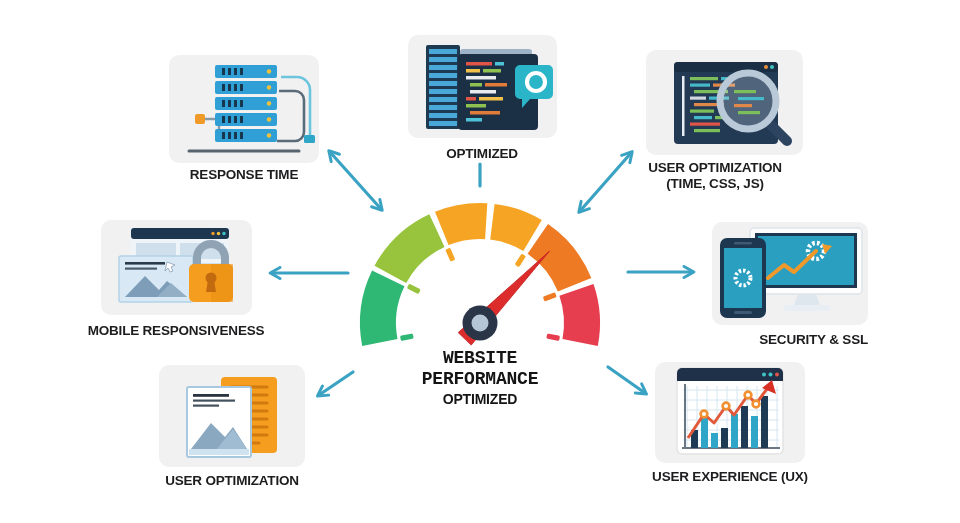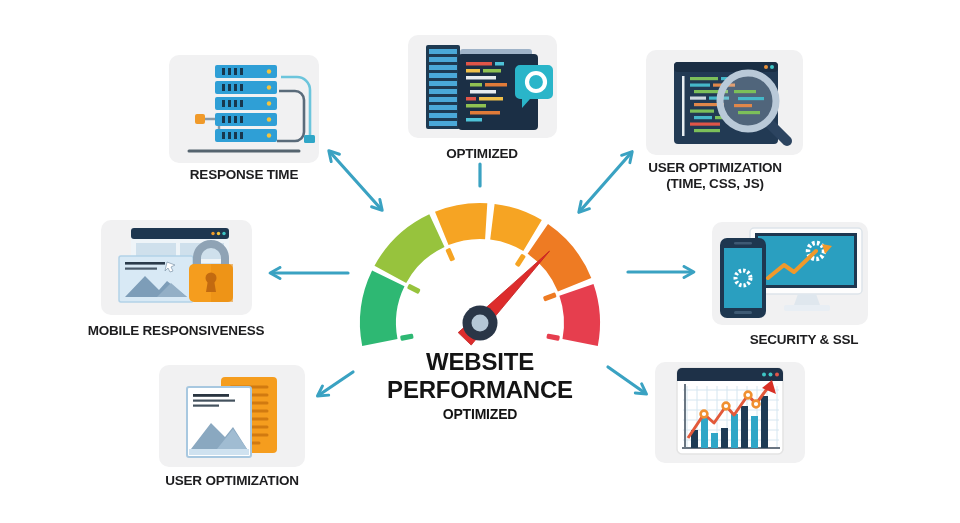--- a/index.html
+++ b/index.html
@@ -12,21 +12,21 @@
   }
   .card svg{position:absolute;left:0;top:0;}
   .label{
     position:absolute;text-align:center;color:#1d1d1f;font-weight:700;
     font-size:13.5px;line-height:1.22;letter-spacing:-0.2px;white-space:nowrap;
   }
   .center-title{
     position:absolute;left:380px;top:348px;width:200px;text-align:center;
     color:#141414;font-weight:700;letter-spacing:-0.2px;
   }
-  .center-title .t1{font-size:24px;line-height:1.18;}
+  .center-title .t1{font-size:18px;line-height:1.18;font-family:Liberation Mono, monospace;}
   .center-title .t2{font-size:14px;line-height:1.3;}
   .overlay{position:absolute;left:0;top:0;}
 </style>
 </head>
 <body>
 
 <div class="stage">
 
   <div class="card" style="left:169px;top:55px;width:150px;height:108px;">
     <svg width="150" height="108" viewBox="0 0 150 108">
@@ -278,25 +278,28 @@
   <div class="label" style="left:402px;top:146px;width:160px;">
     <div>OPTIMIZED</div>
   </div>
   <div class="label" style="left:620px;top:160px;width:190px;">
     <div>USER OPTIMIZATION</div>
       <div>(TIME, CSS, JS)</div>
   </div>
   <div class="label" style="left:61px;top:323px;width:230px;">
     <div>MOBILE RESPONSIVENESS</div>
   </div>
-  <div class="label" style="left:714px;top:332px;width:180px;">
+  <div class="label" style="left:688px;top:332px;width:180px;text-align:right;">
     <div>SECURITY &amp; SSL</div>
   </div>
   <div class="label" style="left:132px;top:473px;width:200px;">
     <div>USER OPTIMIZATION</div>
+  </div>
+  <div class="label" style="left:630px;top:469px;width:200px;">
+    <div>USER EXPERIENCE (UX)</div>
   </div>
 
   <div class="center-title">
     <div class="t1">WEBSITE</div>
     <div class="t1">PERFORMANCE</div>
     <div class="t2">OPTIMIZED</div>
   </div>
 
   <svg class="overlay" width="960" height="523" viewBox="0 0 960 523">
     <defs>

